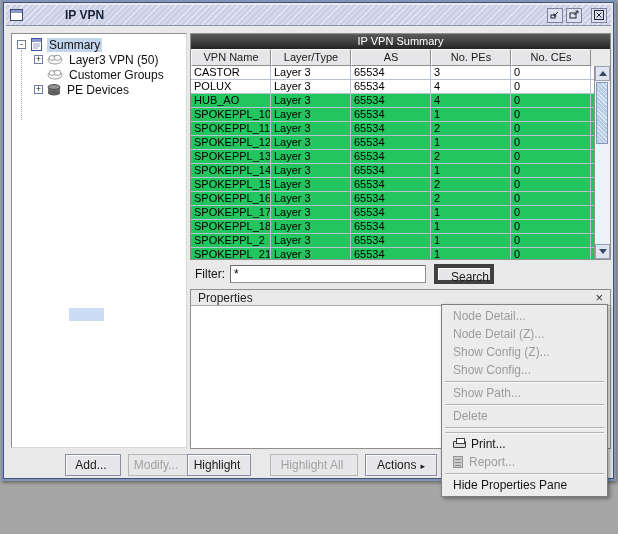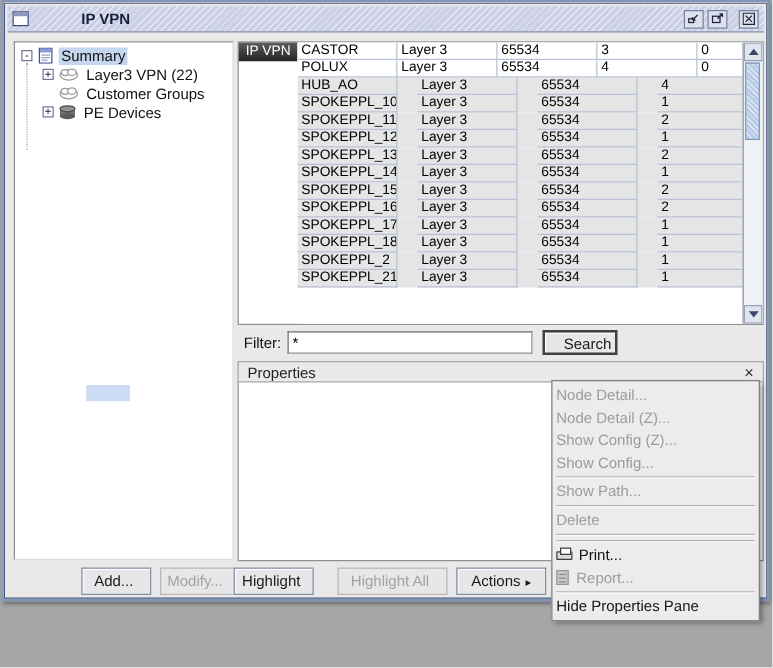--- a/index.html
+++ b/index.html
@@ -32,30 +32,30 @@
   .expander { width:9px; height:9px; background:#fff; border:1px solid #707ba2; margin:0 4px 0 5px;
     position:relative; flex:0 0 9px; font-size:9px; line-height:7px; text-align:center; color:#222; }
   .exp-spacer { width:18px; flex:0 0 18px; }
   .t-icon { margin-right:4px; flex:0 0 auto; display:flex; }
   .t-label { padding:0 2px; }
   .t-label.selected { background:#c4d6ee; }
   .tree-artifact { position:absolute; left:57px; top:274px; width:35px; height:13px; background:#ccdcf4; }
 
   
   .table-panel { position:absolute; left:187px; top:31px; width:421px; height:227px;
-    border:1px solid #8f8f8f; background:#fff; display:flex; }
+    border:1px solid #8f8f8f; background:#fff; display:flex; flex-direction:column; }
   .table-title { height:15px; flex:0 0 15px; background:linear-gradient(#5c5c5c,#242424);
     color:#fff; font-size:11px; line-height:15px; text-align:center; }
   .col-row { height:17px; flex:0 0 17px; display:flex; background:#e9e9e9; }
   .col-cell { flex:0 0 80px; background:#e6e6e9; border:1px solid; border-color:#fafafa #8f8f8f #8f8f8f #fafafa;
     font-size:11px; color:#1a1a1a; text-align:center; line-height:15px; overflow:hidden; white-space:nowrap; }
   .table-body { position:relative; flex:1 1 auto; overflow:hidden; background:#fff; }
   .rows-wrap { margin-right:16px; }
   .trow { display:flex; height:14px; font-size:11px; line-height:13px; background:#fff; }
-  .trow.selected { background:#e5e5e5;gap:16px; }
+  .trow.selected { background:#22c55e; }
   .tcell { flex:0 0 80px; padding-left:3px; border-right:1px solid #b9c2d4; border-bottom:1px solid #b9c2d4;
     white-space:nowrap; overflow:hidden; color:#000; }
   .tcell-fill { flex:1 1 auto; border-bottom:1px solid #b9c2d4; }
   .vscroll { position:absolute; right:0; top:0; bottom:0; width:16px; background:#eef1f6; border-left:1px solid #8f8f8f; }
   .sb-btn { position:absolute; left:0; width:15px; height:15px; background:#e0e4ee; border:1px solid #99a1b7;
     display:flex; align-items:center; justify-content:center; }
   .sb-up { top:0; } .sb-down { bottom:0; }
   .arr-up { width:0; height:0; border-left:4px solid transparent; border-right:4px solid transparent; border-bottom:5px solid #3a4766; }
   .arr-down { width:0; height:0; border-left:4px solid transparent; border-right:4px solid transparent; border-top:5px solid #3a4766; }
   .sb-thumb { position:absolute; left:1px; right:2px; top:16px; height:62px; background:#b8cbe4; border:1px solid #8299bb;
@@ -80,27 +80,27 @@
   
   .push-btn { position:absolute; top:452px; height:22px; background:#e7e7ea; border:1px solid #878fa5;
     box-shadow:inset 1px 1px 0 #fdfdfd; font-size:12px; color:#1a1a1a; text-align:center; line-height:20px; }
   .push-btn.disabled { color:#a3a3a3; border-color:#b7b7b7; box-shadow:none; }
   .btn-row div:nth-of-type(1) { left:62px;  width:56px; }
   .btn-row div:nth-of-type(2) { left:125px; width:60px; }
   .btn-row div:nth-of-type(3) { left:184px; width:64px; }
   .btn-row div:nth-of-type(4) { left:267px; width:88px; }
   .btn-row div:nth-of-type(5) { left:362px; width:72px; }
   .btn-arrow { font-size:9px; margin-left:4px; }
-  .search-btn { position:static; display:inline-block; background:#e7e7ea; border:2px solid #404040;
+  .search-btn { position:static; display:inline-block; background:#e7e7ea; border:4px solid #404040;
     box-shadow:inset 1px 1px 0 #fdfdfd; font-size:12px; color:#1a1a1a; text-align:center; line-height:18px;padding-left:12px; }
 
   
   .menu { position:absolute; left:441px; top:304px; width:167px; background:#ececec;
     border:1px solid #7f7f7f; box-shadow:2px 2px 4px rgba(0,0,0,.35); z-index:90; padding:2px 1px; }
-  .menu-item { height:18px; display:flex; align-items:center; padding-left:2px; font-size:12px; color:#151515; white-space:nowrap; }
+  .menu-item { height:18px; display:flex; align-items:center; padding-left:10px; font-size:12px; color:#151515; white-space:nowrap; }
   .menu-item.disabled { color:#9c9c9c; }
   .menu-item.selected { background:#a9c1da; box-shadow:inset 0 0 0 1px #8fa6c0; color:#101f33; }
   .menu-sep { height:5px; position:relative; }
   .menu-sep::after { content:""; position:absolute; left:2px; right:2px; top:2px;
     border-top:1px solid #b2b2b2; border-bottom:1px solid #fafafa; }
   .mi-icon { display:none; }
   .mi-icon.printer-icon { display:block; width:13px; height:7px; margin-right:5px; background:#dcdcdc;
     border:1px solid #3c3c3c; border-radius:1px; position:relative; }
   .mi-icon.printer-icon::before { content:""; position:absolute; left:2px; top:-4px; width:7px; height:4px;
     background:#fff; border:1px solid #3c3c3c; }
@@ -158,21 +158,21 @@
 
         <div class="tree-row child">
           <span class="expander">+</span>
           <span class="t-icon">
             <svg width="16" height="11" viewBox="0 0 16 11">
                 <ellipse cx="8" cy="6" rx="7" ry="4" fill="#fdfdfd" stroke="#9a9a9a"></ellipse>
                 <ellipse cx="5" cy="4" rx="3" ry="2.4" fill="#fdfdfd" stroke="#9a9a9a"></ellipse>
                 <ellipse cx="10.5" cy="3.8" rx="3.4" ry="2.6" fill="#fdfdfd" stroke="#9a9a9a"></ellipse>
               </svg>
           </span>
-          <span class="t-label">Layer3 VPN (22)</span>
+          <span class="t-label">Layer3 VPN (50)</span>
         </div>
 
         <div class="tree-row child">
           <span class="exp-spacer"></span>
           <span class="t-icon">
             <svg width="16" height="11" viewBox="0 0 16 11">
                 <ellipse cx="8" cy="6" rx="7" ry="4" fill="#fdfdfd" stroke="#9a9a9a"></ellipse>
                 <ellipse cx="5" cy="4" rx="3" ry="2.4" fill="#fdfdfd" stroke="#9a9a9a"></ellipse>
                 <ellipse cx="10.5" cy="3.8" rx="3.4" ry="2.6" fill="#fdfdfd" stroke="#9a9a9a"></ellipse>
               </svg>
@@ -190,20 +190,32 @@
               </svg>
           </span>
           <span class="t-label">PE Devices</span>
         </div>
       </div>
       <div class="tree-artifact"></div>
     </div>
 
     <div class="table-panel">
       <div class="table-title">IP VPN Summary</div>
+      <div class="col-row btn-hdr">
+
+          <div class="col-cell">VPN Name</div>
+
+          <div class="col-cell">Layer/Type</div>
+
+          <div class="col-cell">AS</div>
+
+          <div class="col-cell">No. PEs</div>
+
+          <div class="col-cell">No. CEs</div>
+        </div>
       <div class="table-body">
         <div class="rows-wrap">
 
             <div class="trow plain">
               <div class="tcell">CASTOR</div>
               <div class="tcell">Layer 3</div>
               <div class="tcell">65534</div>
               <div class="tcell">3</div>
               <div class="tcell">0</div>
               <div class="tcell-fill"></div>

